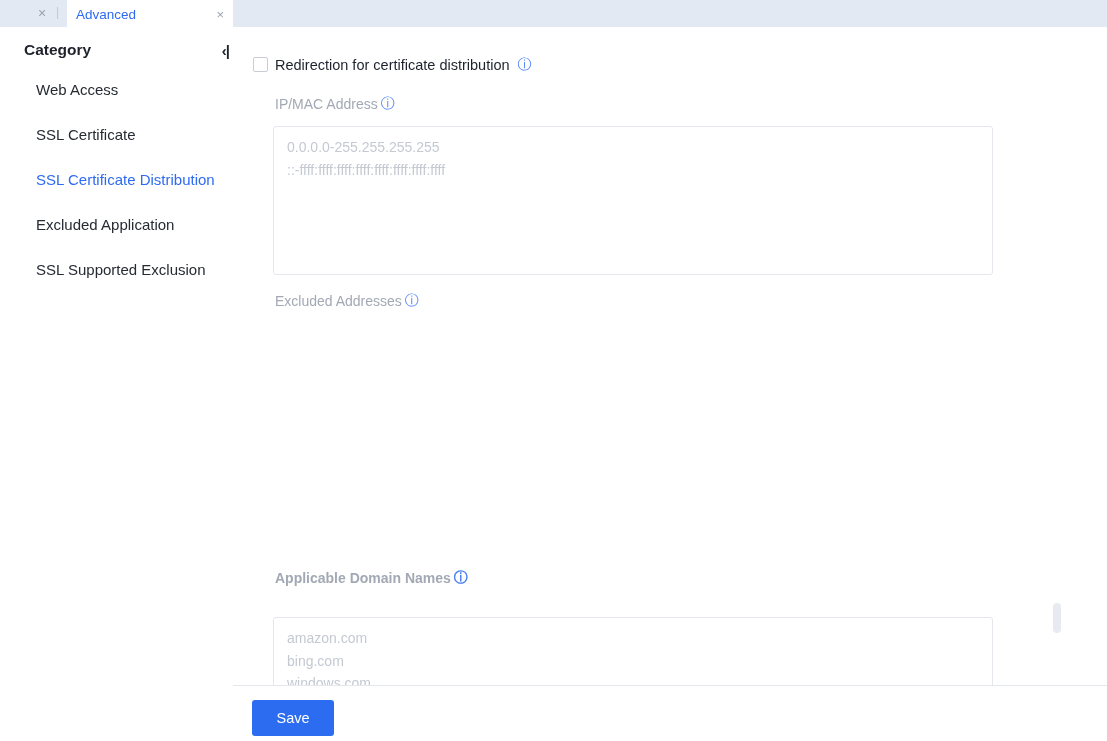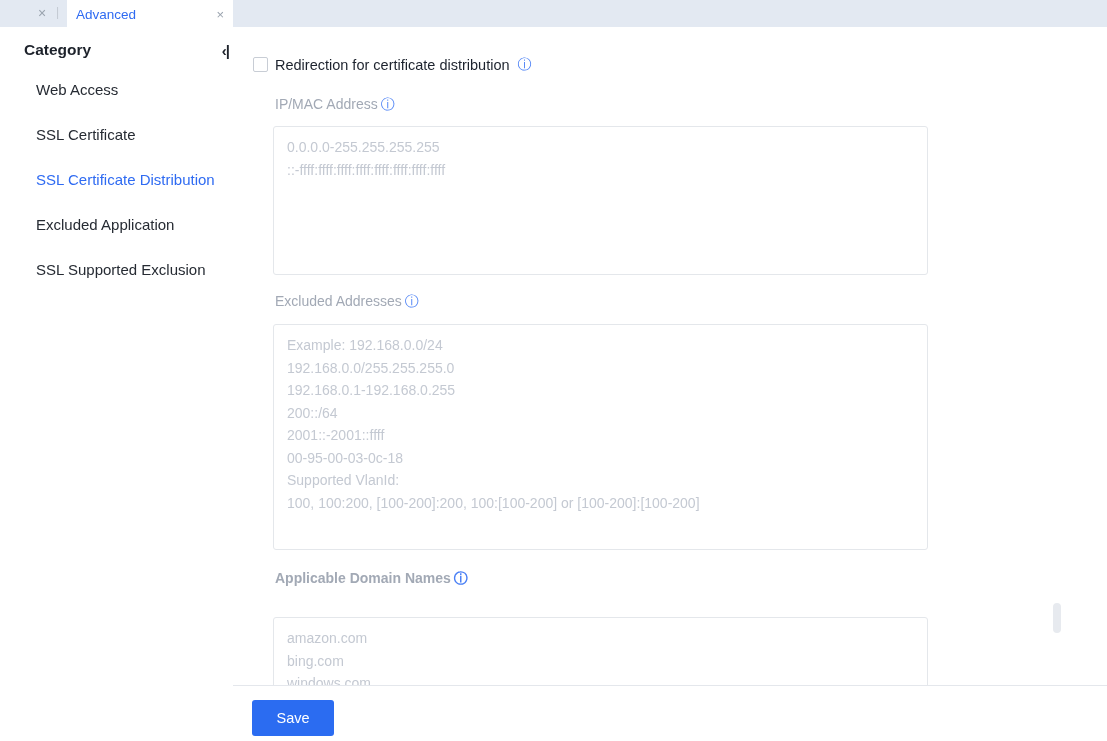--- a/index.html
+++ b/index.html
@@ -39,25 +39,25 @@
 
   .chk-row { position:absolute; left:20px; top:30px; display:flex; }
   .checkbox { width:15px; height:15px; border:1px solid #c8cdd5; border-radius:2px;
     background:#fff; margin-right:7px; cursor:pointer; flex:0 0 auto; }
   .chk-label { font-size:14.5px; color:#1d232e; }
   .chk-row .info { margin-left:8px; }
 
   .info { color:#4b80f5; font-size:14px; line-height:1; cursor:pointer; }
 
   .sec-label { position:absolute; left:42px; font-size:14px; color:#a2a9b5;
-    display:flex; align-items:center; }
+    display:flex; }
   .sec-label .info { margin-left:3px; }
   .lbl-1 { top:69px; } .lbl-2 { top:266px; } .lbl-3 { top:543px;font-weight:bold; }
 
-  textarea.box { position:absolute; left:40px; width:655px; border:1px solid #e4e7eb;
+  textarea.box { position:absolute; left:40px; width:720px; border:1px solid #e4e7eb;
     border-radius:3px; background:#fff; resize:none; outline:none; overflow:hidden;
     font-family:"Liberation Sans", sans-serif; font-size:14px; line-height:22.5px;
     padding:9px 13px; color:#30343c; }
   textarea.box::placeholder { color:#c4c9d2; opacity:1; white-space:pre-line; }
   .ta-1 { top:99px;  height:149px; }
   .ta-2 { top:297px; height:226px; }
   .ta-3 { top:574px; height:120px;margin-top:16px; }
 
   .scroll-thumb { position:absolute; left:820px; top:576px; width:8px; height:30px;
     background:#e7eaef; border-radius:4px; cursor:pointer; }
@@ -119,28 +119,20 @@
       <span>IP/MAC Address</span>
       <span class="info">ⓘ</span>
     </div>
     <textarea class="box ta-1" placeholder="0.0.0.0-255.255.255.255
 ::-ffff:ffff:ffff:ffff:ffff:ffff:ffff:ffff" style=""></textarea>
 
     <div class="sec-label lbl-2">
       <span>Excluded Addresses</span>
       <span class="info">ⓘ</span>
     </div>
-    <textarea class="box ta-2" placeholder="Example: 192.168.0.0/24
-192.168.0.0/255.255.255.0
-192.168.0.1-192.168.0.255
-200::/64
-2001::-2001::ffff
-00-95-00-03-0c-18
-Supported VlanId:
-100, 100:200, [100-200]:200, 100:[100-200] or [100-200]:[100-200]" style=""></textarea>
 
     <div class="sec-label lbl-3">
       <span>Applicable Domain Names</span>
       <span class="info">ⓘ</span>
     </div>
     <textarea class="box ta-3" placeholder="amazon.com
 bing.com
 windows.com
 youtube.com" style=""></textarea>
     <div class="scroll-thumb"></div>

